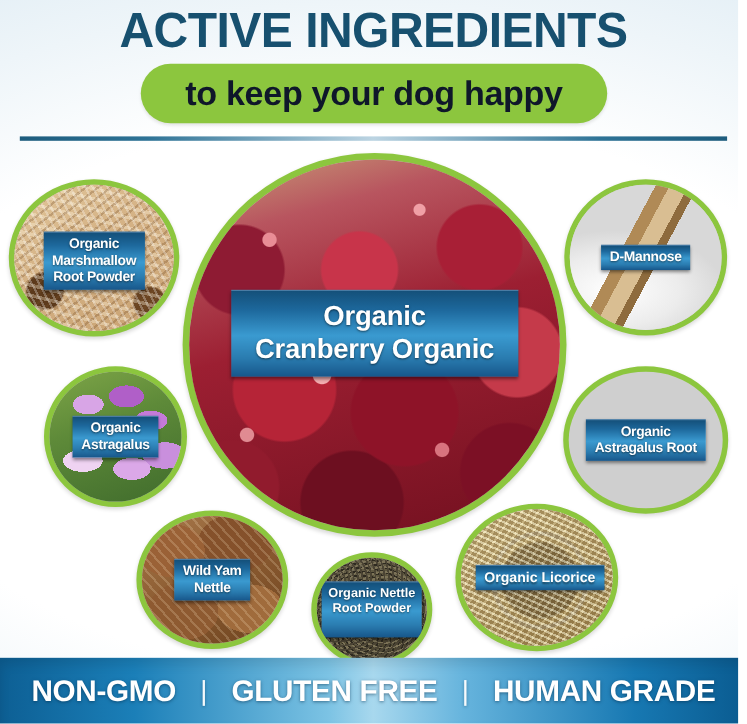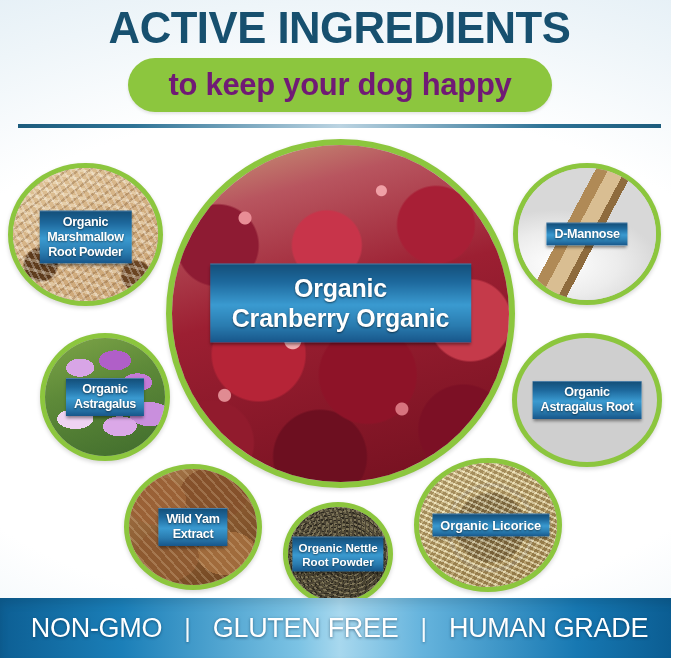--- a/index.html
+++ b/index.html
@@ -41,21 +41,21 @@
     width: 424px;
     height: 54px;
     border-radius: 27px;
     background: #8cc63e;
     box-shadow: 0 2px 3px rgba(0,0,0,0.10);
     display: flex;
     align-items: center;
     justify-content: center;
   }
   #subtitle-pill .txt {
-    color: #701a75;
+    color: #0f172a;
     font-size: 31px;
     font-weight: bold;
     letter-spacing: -0.3px;
     white-space: nowrap;
     line-height: 34px;
   }
 
   #divider {
     position: absolute;
     left: 18px;
@@ -205,21 +205,21 @@
     height: 60px;
     background: linear-gradient(to right, #0d5f94 0%, #1b7fb8 18%, #7cc3e4 44%, #a8d8ee 50%, #66b4dd 62%, #1778b2 85%, #0a5b90 100%);
     display: flex;
     align-items: center;
     justify-content: center;
     box-shadow: inset 0 6px 10px rgba(0,0,0,0.10);
   }
   #footer .fitem {
     color: #ffffff;
     font-size: 27px;
-    font-weight: normal;
+    font-weight: bold;
     letter-spacing: -0.3px;
     text-shadow: 0 1px 3px rgba(0,40,70,0.55);
     white-space: nowrap;
   }
   #footer .sep {
     color: #ffffff;
     font-size: 25px;
     font-weight: normal;
     margin: 0 22px;
     opacity: 0.95;
@@ -268,27 +268,27 @@
     <div class="plate xs">
       <span class="line">Organic</span>
       <span class="line">Astragalus Root</span>
     </div>
   </div>
 
   <div class="circle" style="left:124px; top:464px; width:138px; height:126px;">
     <div class="photo ph-wildyam"></div>
     <div class="plate xs">
       <span class="line">Wild Yam</span>
-      <span class="line">Extract</span>
+      <span class="line">Nettle</span>
     </div>
   </div>
 
   <div class="circle" style="left:283px; top:502px; width:110px; height:104px;">
     <div class="photo ph-nettle"></div>
-    <div class="plate" style="padding:3px 6px 4px 6px; font-size:11.6px; line-height:13.5px;">
+    <div class="plate" style="padding:3px 6px 20px 6px; font-size:11.6px; line-height:13.5px;">
       <span class="line">Organic Nettle</span>
       <span class="line">Root Powder</span>
     </div>
   </div>
 
   <div class="circle" style="left:414px; top:458px; width:148px; height:134px;">
     <div class="photo ph-licorice"></div>
     <div class="plate" style="padding:3px 8px 4px 8px; font-size:12.8px; line-height:15px; left:52%;">
       <span class="line">Organic Licorice</span>
     </div>

